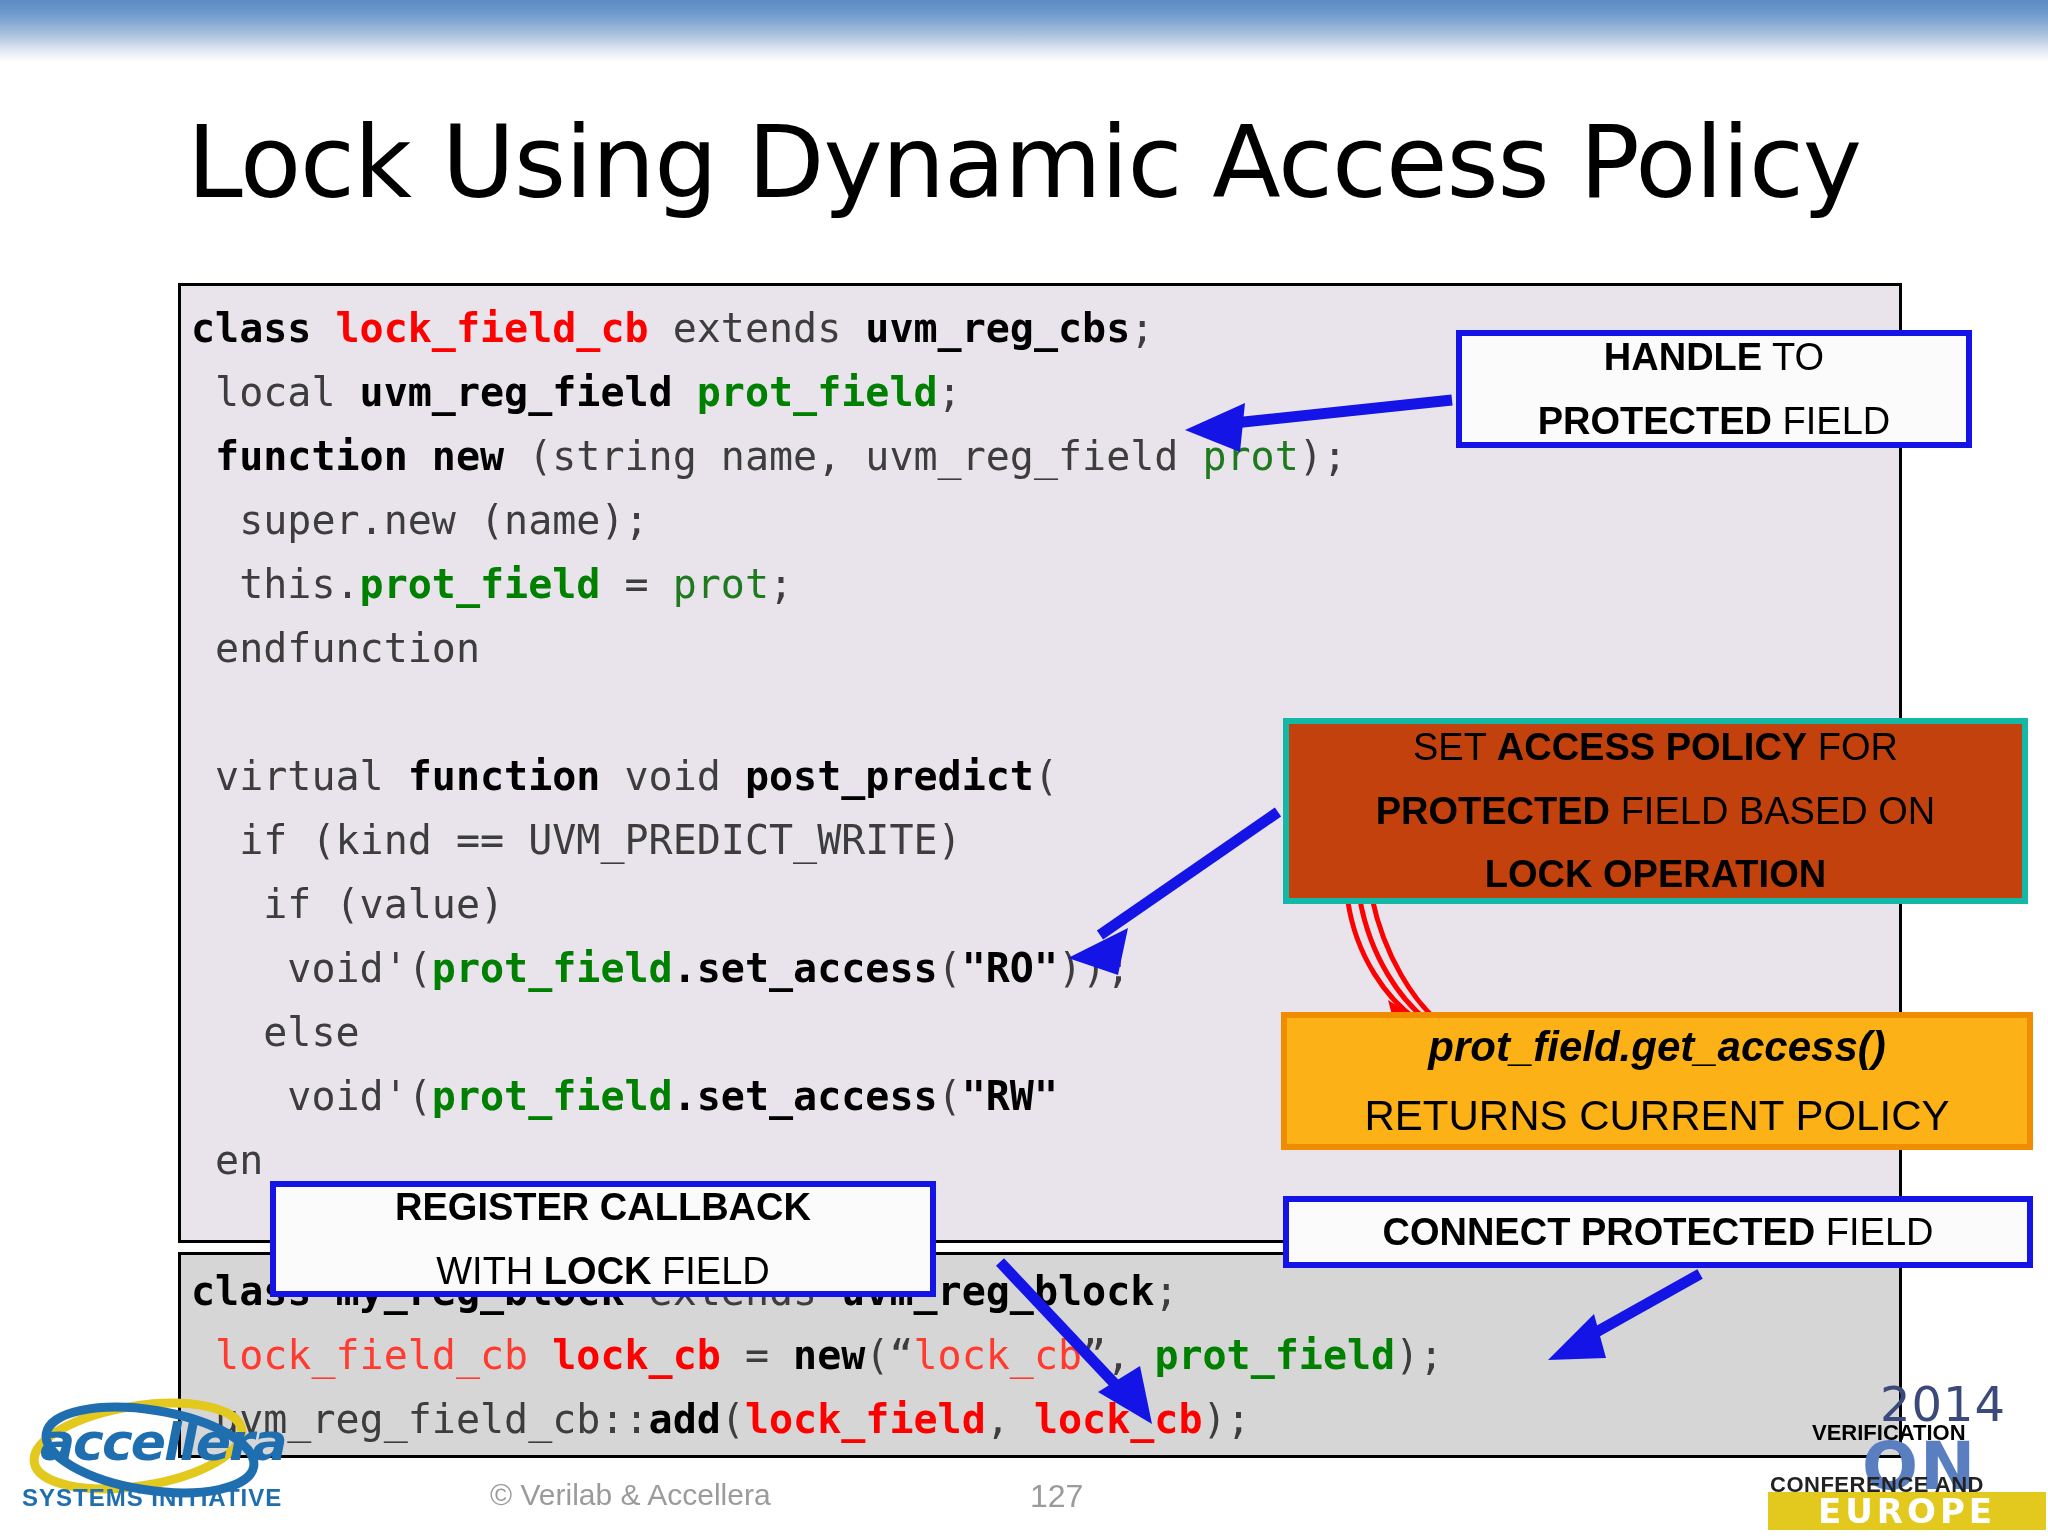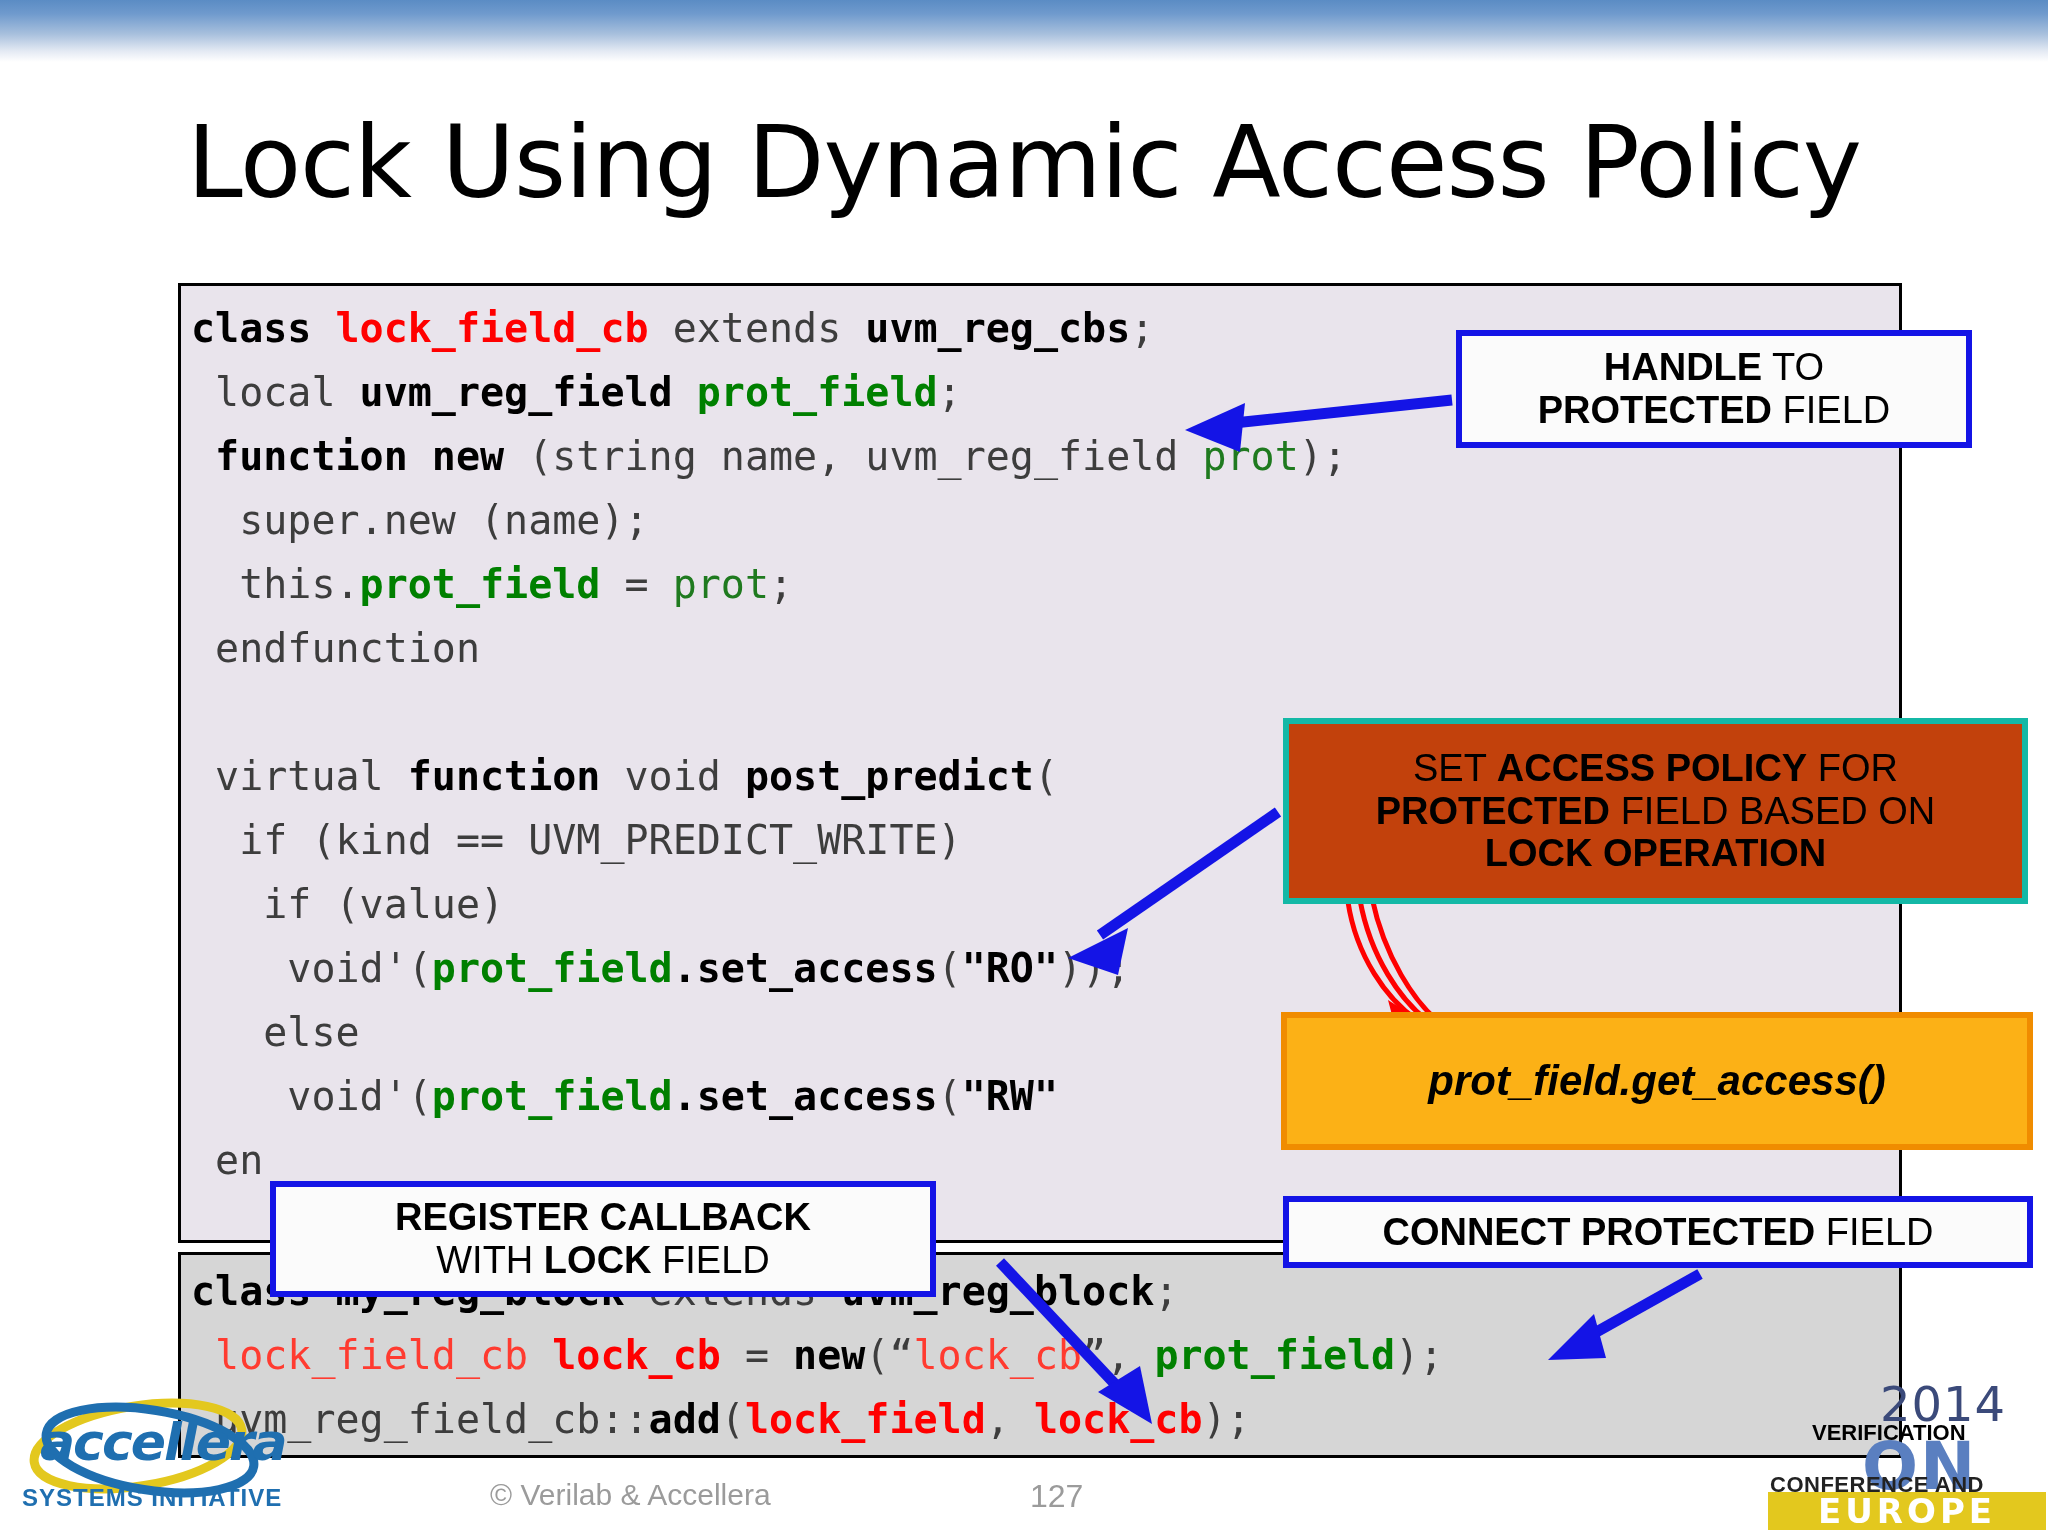--- a/index.html
+++ b/index.html
@@ -49,20 +49,21 @@
   .green{color:#008000;font-weight:bold;}
   .green-light{color:#1f7a1f;font-weight:400;}
   .blk{color:#000000;font-weight:bold;}
 
   
   .callout{
     position:absolute;box-sizing:border-box;
     display:flex;flex-direction:column;align-items:center;justify-content:center;
     text-align:center;line-height:1.12;
     font-family:"Liberation Sans", sans-serif;
+    gap:21px;
   }
   .callout b{font-weight:bold;}
   #callout-handle{
     left:1456px;top:330px;width:516px;height:118px;
     border:6px solid #1414e6;background:#fbfbfb;
     font-size:38px;color:#000;
   }
   #callout-setaccess{
     left:1283px;top:718px;width:745px;height:186px;
     border:6px solid #14b8a6;background:#c2410c;
@@ -187,20 +188,21 @@
   <div>
     <b>PROTECTED</b><span> FIELD BASED ON</span>
   </div>
   <div>
     <b>LOCK OPERATION</b>
   </div>
 </div>
 
 <div id="callout-getaccess" class="callout">
   <div class="l1">prot_field.get_access()</div>
+  <div class="l2">RETURNS CURRENT POLICY</div>
 </div>
 
 <div id="callout-register" class="callout">
   <div>
     <b>REGISTER CALLBACK</b>
   </div>
   <div>
     <span>WITH </span><b>LOCK</b><span> FIELD</span>
   </div>
 </div>

